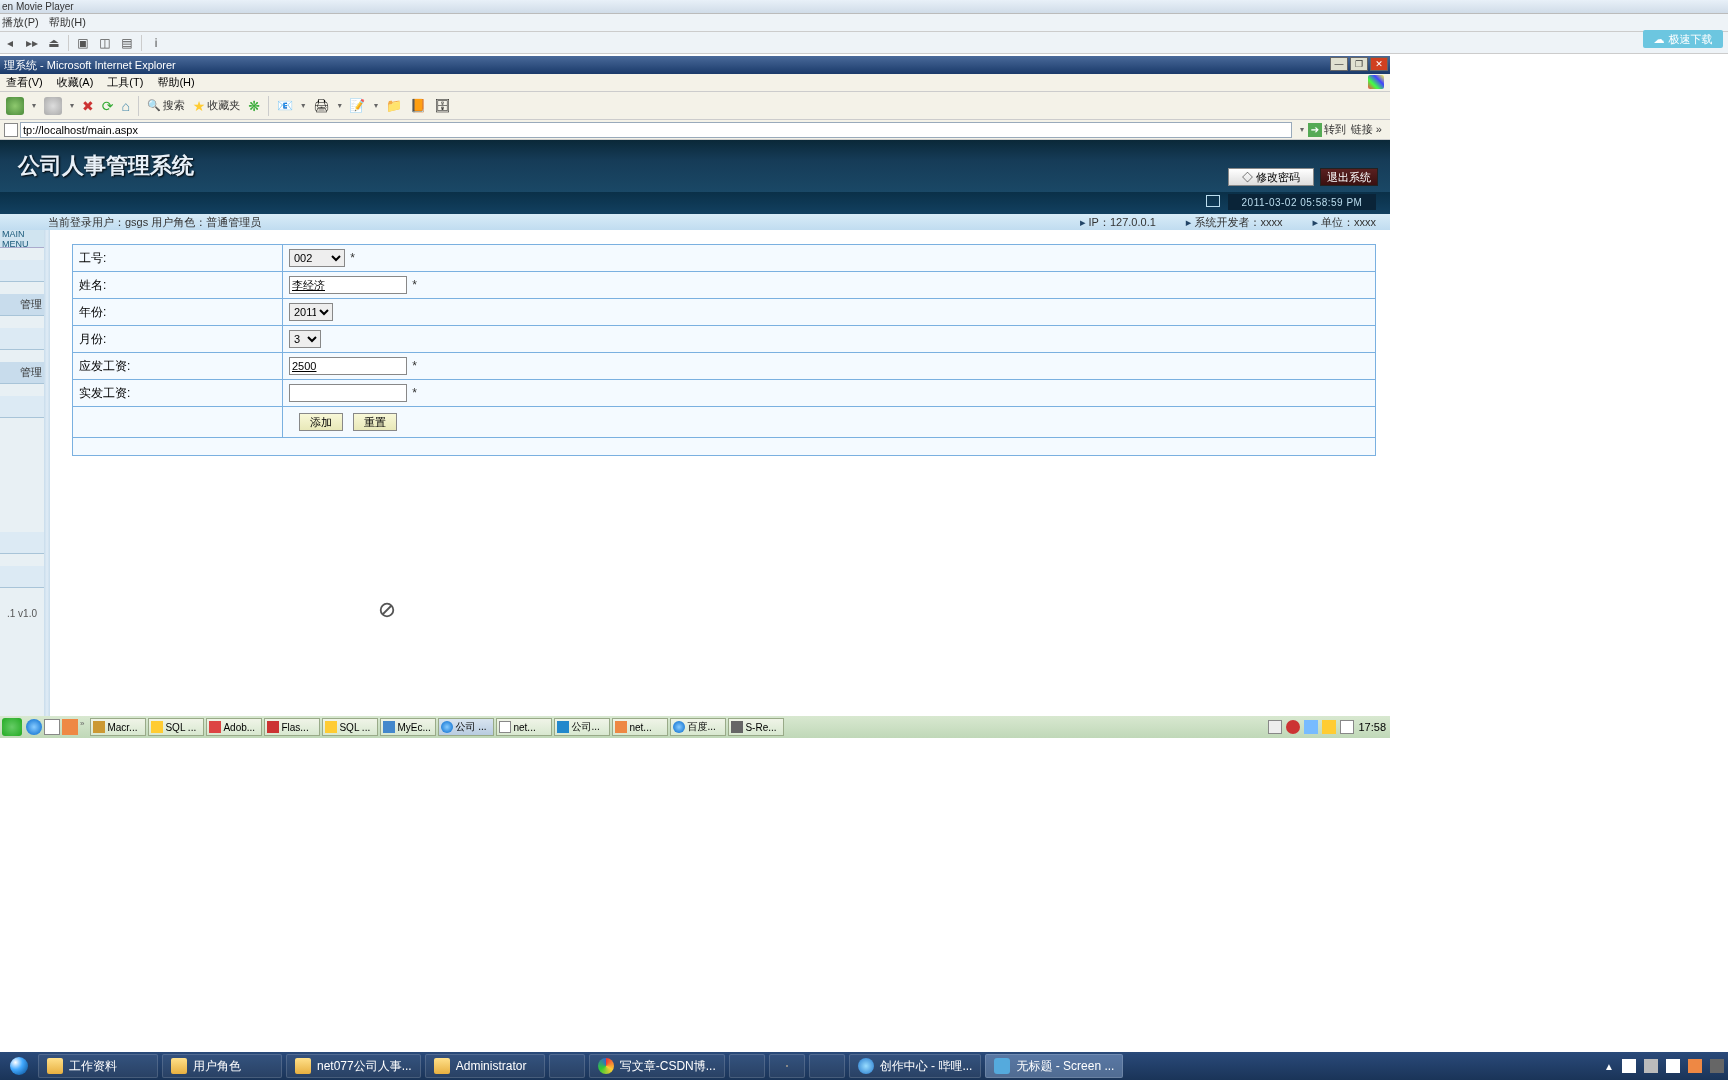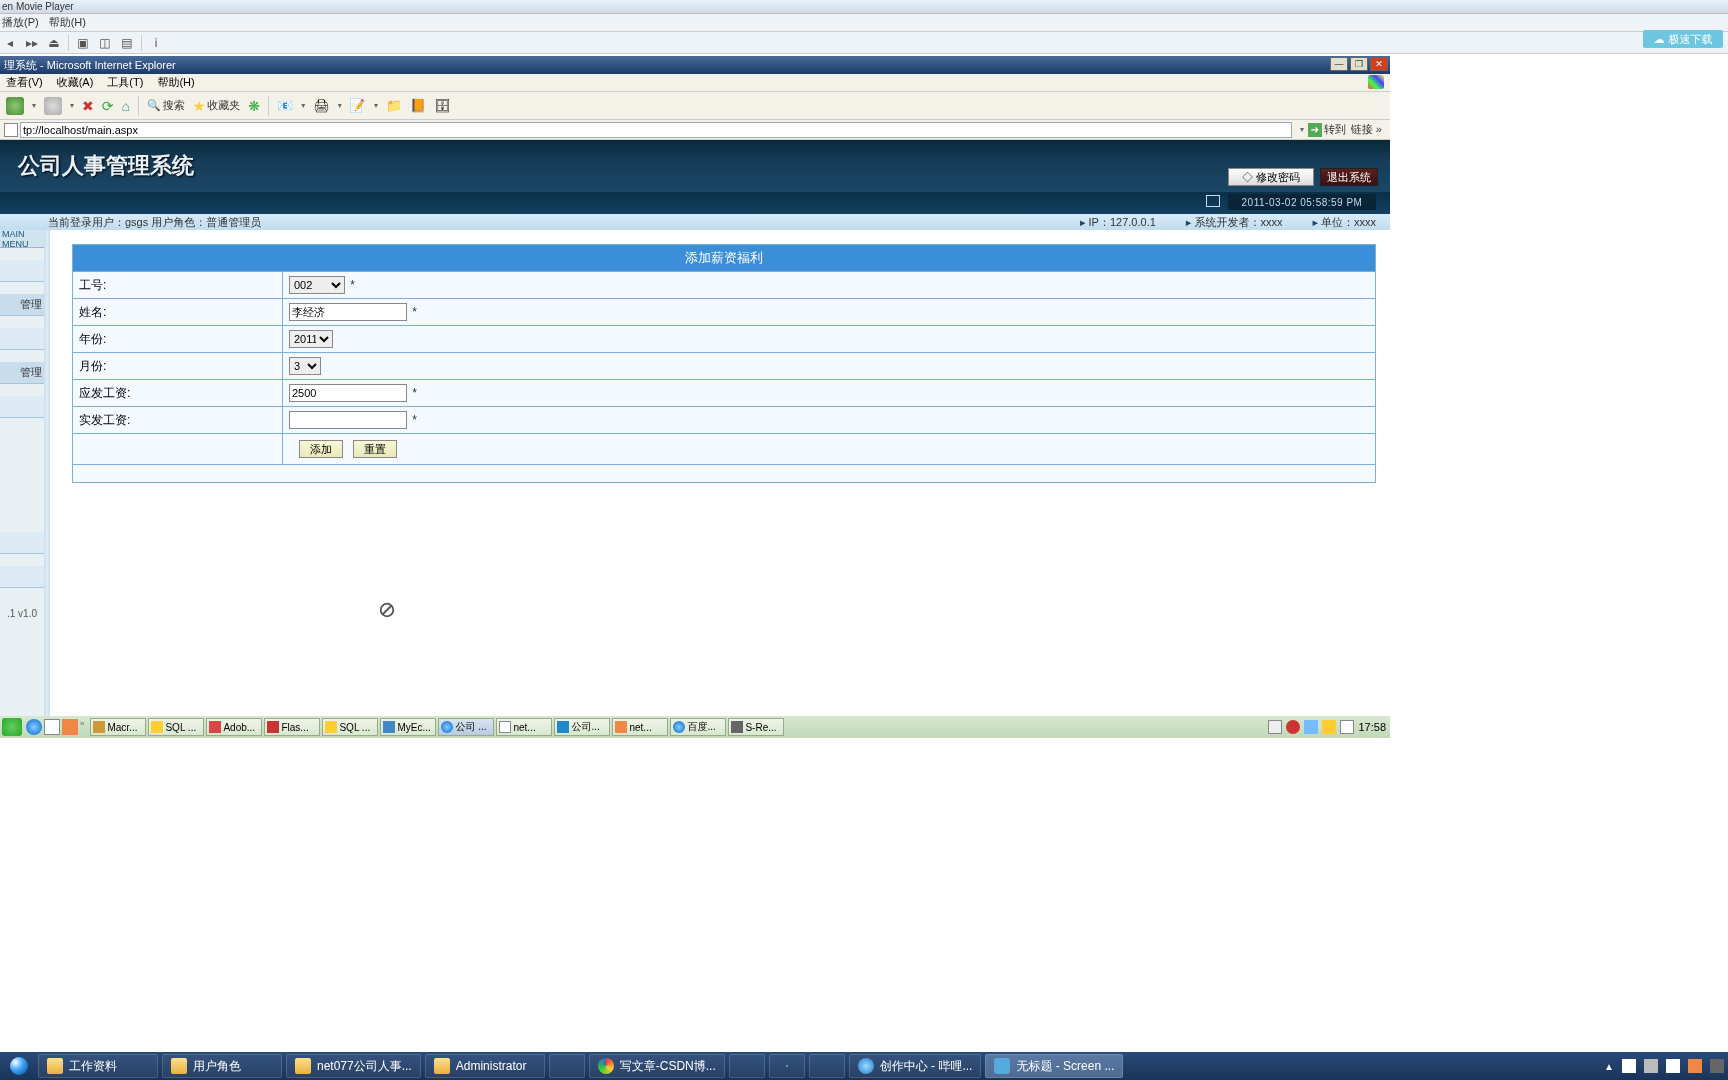--- a/index.html
+++ b/index.html
@@ -55,21 +55,21 @@
 .sidebar .mm-label { height:18px; background:#d0e4f0; font-size:9px; color:#1a5a7a; display:flex; align-items:center; padding-left:2px; border-bottom:1px solid #aac;}
 .sidebar-item { height:22px; font-size:11px; background:#c8dcec; border-bottom:1px solid #a8c4d8; display:flex; align-items:center; justify-content:flex-end; padding-right:2px; color:#333;}
 .sidebar-item.blank { background:#dceaf4;}
 .sidebar .ver { font-size:10px; color:#555; margin-top:8px; text-align:center;}
 
 .content { flex:1; padding:14px 14px 0 22px; background:#fff; position:relative;}
 .form-table { width:100%; border-collapse:collapse; border:1px solid #3a8fd8;}
 .form-table .title-row td { background:#3a8fd8; color:#fff; text-align:center; font-size:13px; height:22px;}
 .form-table td { border:1px solid #7ab0e0; font-size:12px; padding:4px 6px; background:#f4faff;}
 .form-table .label-cell { width:210px;}
-.form-table input[type=text] { height:18px; border:1px solid #888; background:#fff; font-size:11px; padding:0 2px;}
+.form-table input[type=text] { height:18px; border:1px solid #888; background:#fff; font-size:11px; padding:0 2px;text-decoration:underline;}
 .form-table select { height:18px; border:1px solid #888; background:#eee; font-size:11px;}
 .req { color:#333; margin-left:2px;}
 .btn-row td { padding:6px 6px;}
 .frm-btn { height:18px; padding:0 10px; border:1px solid #888; background:linear-gradient(#f8f8d8,#e8e8b8); font-size:11px; cursor:pointer;}
 .footer-blue { height:18px; background:#3a8fd8;}
 
 .splitter { width:6px; background:linear-gradient(90deg,#c8dceb,#e0ecf6,#c8dceb);}
 
 .cursor { position:absolute; left:328px; top:371px; width:18px; height:18px; pointer-events:none;}
 .cursor svg { width:18px; height:18px;}
@@ -223,23 +223,20 @@
       <div class="sidebar-item blank"></div>
       <div style="height:90px"></div>
       <div class="sidebar-item blank"></div>
       <div class="sidebar-item blank"></div>
       <div class="ver">.1 v1.0</div>
     </div>
     <div class="splitter"></div>
     <div class="content">
       <table class="form-table">
         <tbody>
-            <tr class="title-row">
-              <td colspan="2">添加薪资福利</td>
-            </tr>
         <tr>
           <td class="label-cell">工号:</td>
           <td>
             <select style="width:56px;"><option>002</option></select>
             <span class="req">*</span>
           </td>
         </tr>
         <tr>
           <td class="label-cell">姓名:</td>
           <td>

